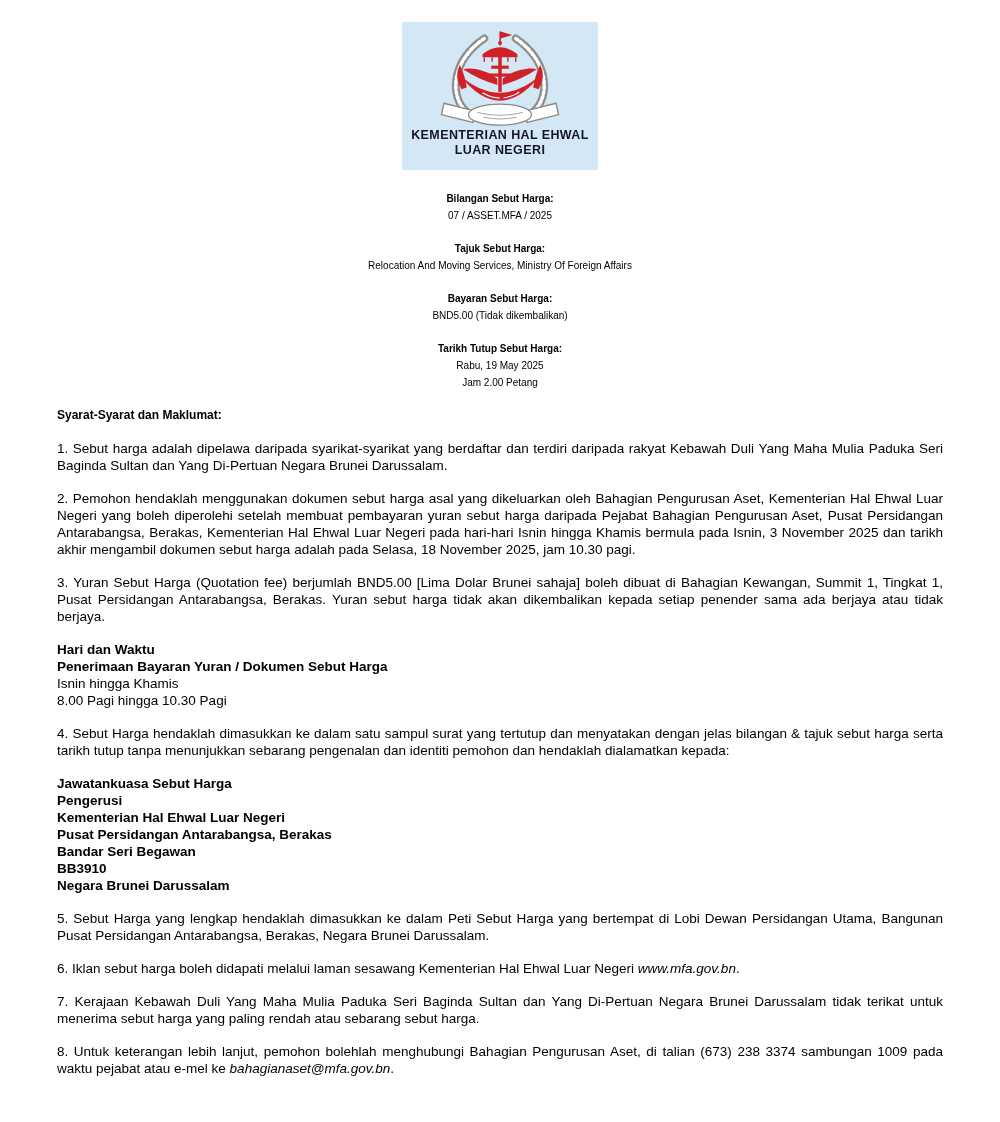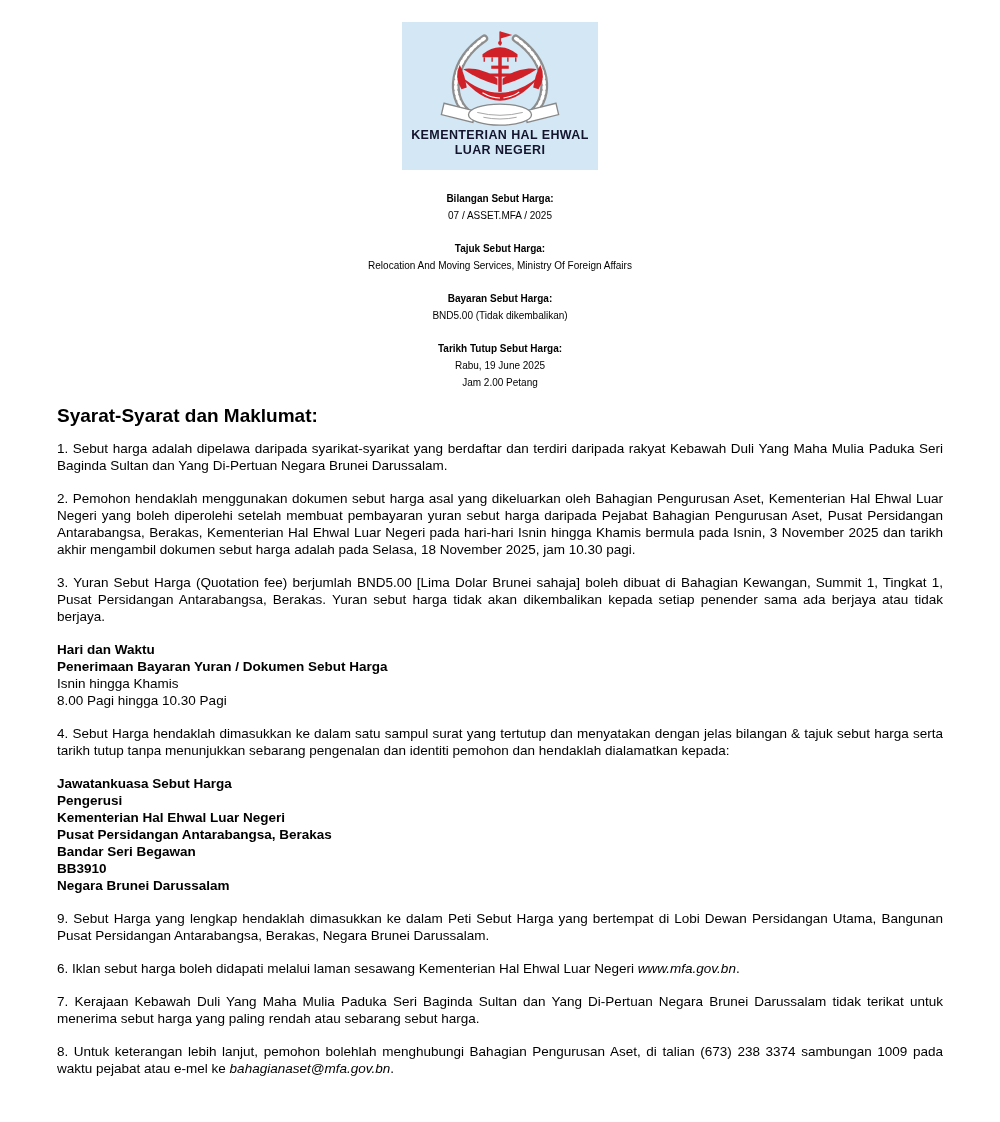--- a/index.html
+++ b/index.html
@@ -36,21 +36,21 @@
   }
   .info-block {
     text-align: center;
     font-size: 10px;
     line-height: 17px;
     margin: 0 0 16px 0;
   }
   .info-label { font-weight: bold; }
   .terms-heading {
     font-weight: bold;
-    font-size: 19px;
+    font-size: 12px;
     line-height: 17px;
     margin: 16px 0 8px 0;
     text-align: left;
   }
   .para {
     font-size: 13.5px;
     line-height: 17px;
     text-align: justify;
     margin: 16px 0 0 0;
   }
@@ -134,21 +134,21 @@
     <div>Relocation And Moving Services, Ministry Of Foreign Affairs</div>
   </div>
 
   <div class="info-block">
     <div class="info-label">Bayaran Sebut Harga:</div>
     <div>BND5.00 (Tidak dikembalikan)</div>
   </div>
 
   <div class="info-block">
     <div class="info-label">Tarikh Tutup Sebut Harga:</div>
-    <div>Rabu, 19 June 2025</div>
+    <div>Rabu, 19 May 2025</div>
     <div>Jam 2.00 Petang</div>
   </div>
 
   <div class="terms-heading">Syarat-Syarat dan Maklumat:</div>
 
   <p class="para"><span>1. Sebut harga adalah dipelawa daripada syarikat-syarikat yang berdaftar dan terdiri daripada rakyat Kebawah Duli Yang Maha Mulia Paduka Seri Baginda Sultan dan Yang Di-Pertuan Negara Brunei Darussalam.</span></p>
 
   <p class="para"><span>2. Pemohon hendaklah menggunakan dokumen sebut harga asal yang dikeluarkan oleh Bahagian Pengurusan Aset, Kementerian Hal Ehwal Luar Negeri yang boleh diperolehi setelah membuat pembayaran yuran sebut harga daripada Pejabat Bahagian Pengurusan Aset, Pusat Persidangan Antarabangsa, Berakas, Kementerian Hal Ehwal Luar Negeri pada hari-hari Isnin hingga Khamis bermula pada Isnin, 3 November 2025 dan tarikh akhir mengambil dokumen sebut harga adalah pada Selasa, 18 November 2025, jam 10.30 pagi.</span></p>
 
   <p class="para"><span>3. Yuran Sebut Harga (Quotation fee) berjumlah BND5.00 [Lima Dolar Brunei sahaja] boleh dibuat di Bahagian Kewangan, Summit 1, Tingkat 1, Pusat Persidangan Antarabangsa, Berakas.  Yuran sebut harga tidak akan dikembalikan kepada setiap penender sama ada berjaya atau tidak berjaya.</span></p>
@@ -165,21 +165,21 @@
   <div class="center-block bold">
     <div>Jawatankuasa Sebut Harga</div>
     <div>Pengerusi</div>
     <div>Kementerian Hal Ehwal Luar Negeri</div>
     <div>Pusat Persidangan Antarabangsa, Berakas</div>
     <div>Bandar Seri Begawan</div>
     <div>BB3910</div>
     <div>Negara Brunei Darussalam</div>
   </div>
 
-  <p class="para"><span>9. Sebut Harga yang lengkap hendaklah dimasukkan ke dalam Peti Sebut Harga yang bertempat di Lobi Dewan Persidangan Utama, Bangunan Pusat Persidangan Antarabangsa, Berakas, Negara Brunei Darussalam.</span></p>
+  <p class="para"><span>5. Sebut Harga yang lengkap hendaklah dimasukkan ke dalam Peti Sebut Harga yang bertempat di Lobi Dewan Persidangan Utama, Bangunan Pusat Persidangan Antarabangsa, Berakas, Negara Brunei Darussalam.</span></p>
 
   <p class="para"><span>6. Iklan sebut harga boleh didapati melalui laman sesawang Kementerian Hal Ehwal Luar Negeri </span><span class="italic">www.mfa.gov.bn</span><span>.</span></p>
 
   <p class="para"><span>7. Kerajaan Kebawah Duli Yang Maha Mulia Paduka Seri Baginda Sultan dan Yang Di-Pertuan Negara Brunei Darussalam tidak terikat untuk menerima sebut harga yang paling rendah atau sebarang sebut harga.</span></p>
 
   <p class="para"><span>8. Untuk keterangan lebih lanjut, pemohon bolehlah menghubungi Bahagian Pengurusan Aset, di talian (673) 238 3374 sambungan 1009 pada waktu pejabat atau e-mel ke </span><span class="italic">bahagianaset@mfa.gov.bn</span><span>.</span></p>
 
 </div>
 
 </body></html>

